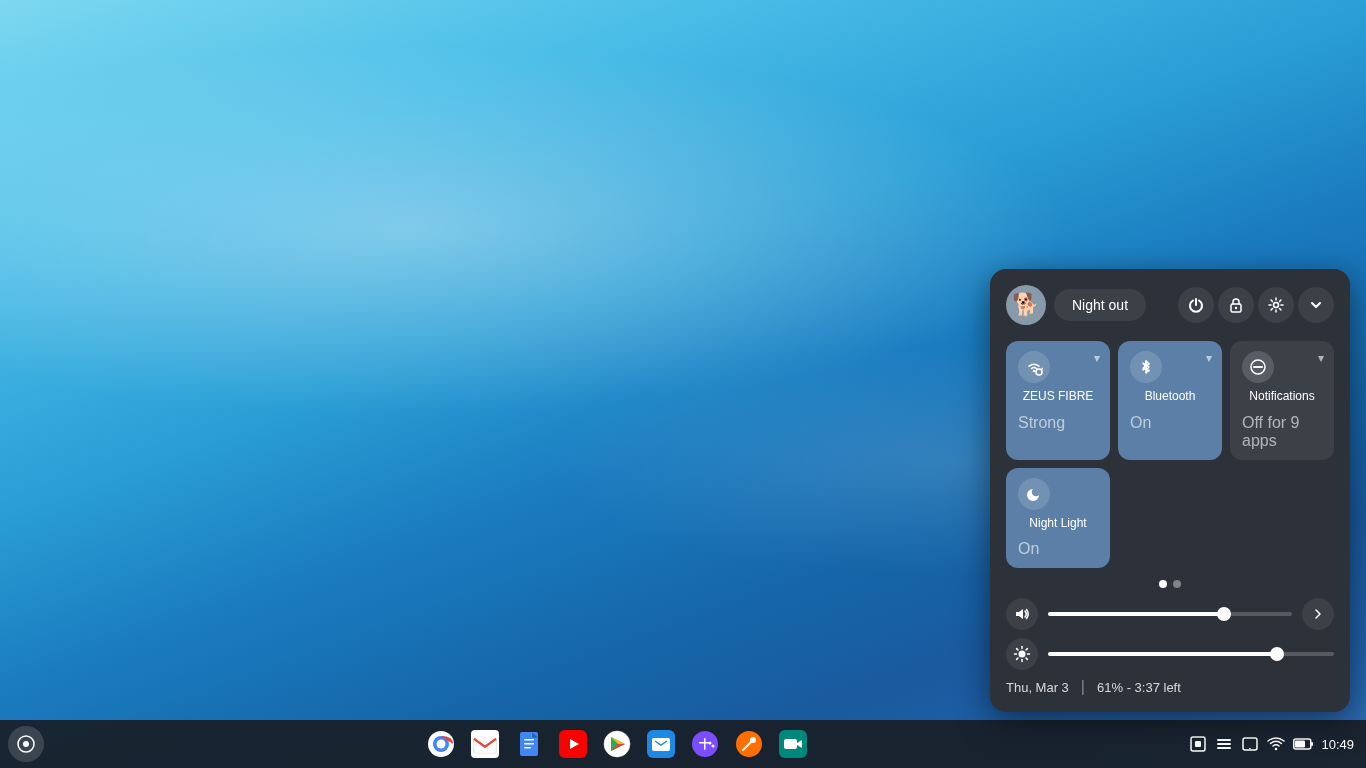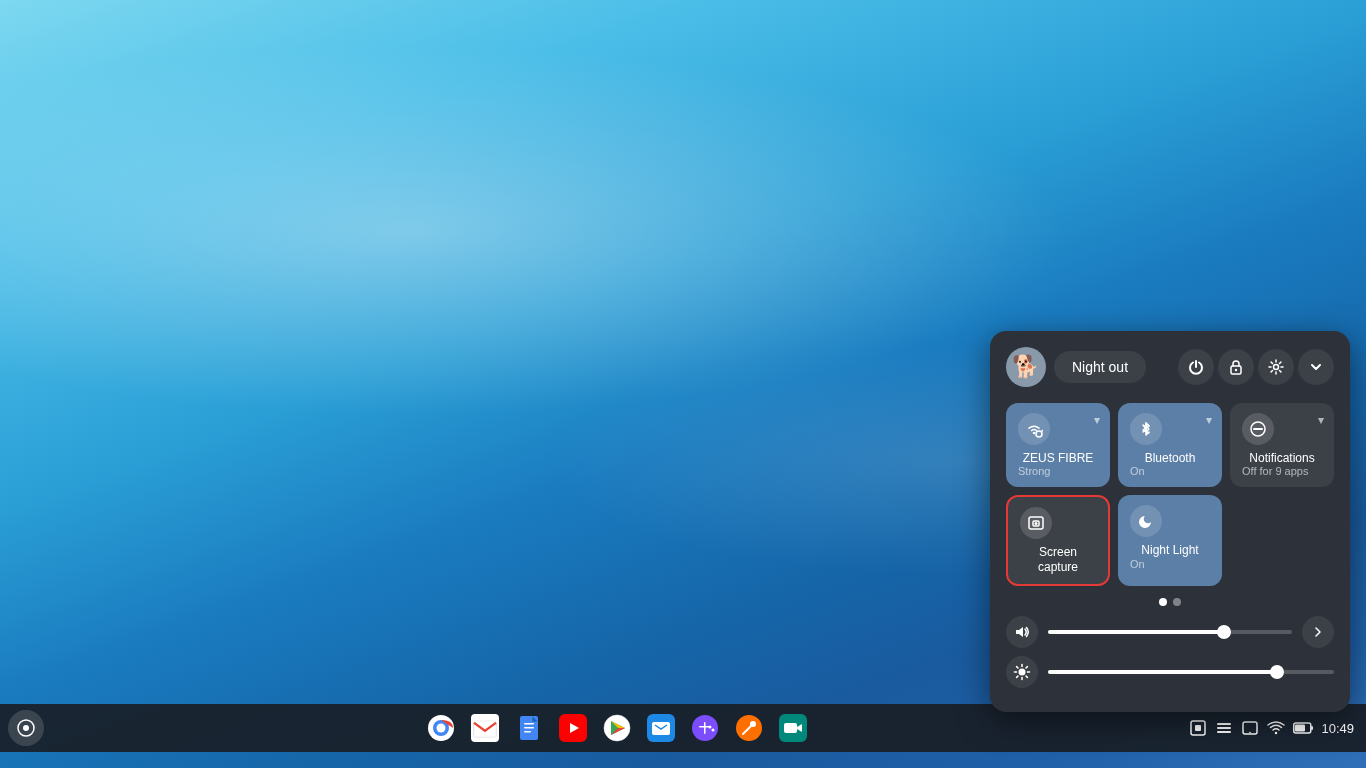--- a/index.html
+++ b/index.html
@@ -25,21 +25,21 @@
       position: absolute;
       top: 0; left: 0; right: 0; bottom: 0;
       background:
         radial-gradient(ellipse 80% 40% at 30% 30%, rgba(255,255,255,0.35) 0%, transparent 60%),
         radial-gradient(ellipse 60% 30% at 70% 60%, rgba(255,255,255,0.12) 0%, transparent 50%);
     }
 
     
     #taskbar {
       position: absolute;
-      bottom: 16px;
+      bottom: 0;
       left: 0;
       width: 100%;
       height: 48px;
       background: rgba(25, 30, 38, 0.92);
       display: flex;
       align-items: center;
       z-index: 100;
     }
 
     #taskbar-left {
@@ -217,23 +217,23 @@
 
     .tile-label {
       font-size: 12px;
       color: white;
       font-weight: 500;
       line-height: 1.2;
       text-align: center;
     }
 
     .tile-sub {
-      font-size: 11px;
+      font-size: 16px;
       color: rgba(255,255,255,0.6);
-      margin-top: 0;
+      margin-top: 10px;
     }
 
     .tile-arrow {
       position: absolute;
       top: 10px;
       right: 10px;
       color: rgba(255,255,255,0.6);
       font-size: 12px;
     }
 
@@ -566,31 +566,20 @@
           <svg width="18" height="18" viewBox="0 0 18 18">
             <circle cx="9" cy="9" r="7" fill="none" stroke="white" stroke-width="1.5"></circle>
             <line x1="5" y1="9" x2="13" y2="9" stroke="white" stroke-width="2" stroke-linecap="round"></line>
           </svg>
         </div>
         <div class="tile-label">Notifications</div>
         <div class="tile-sub">Off for 9 apps</div>
         <div class="tile-arrow">▾</div>
       </div>
 
-      <div class="qs-tile highlighted">
-        <div class="tile-icon">
-          <svg width="18" height="18" viewBox="0 0 18 18">
-            <rect x="2" y="3" width="14" height="12" rx="2" fill="none" stroke="white" stroke-width="1.5"></rect>
-            <rect x="6" y="7" width="6" height="5" rx="1" fill="none" stroke="white" stroke-width="1.5"></rect>
-            <circle cx="9" cy="9.5" r="1.5" fill="white"></circle>
-          </svg>
-        </div>
-        <div class="tile-label">Screen capture</div>
-        <div class="tile-sub"></div>
-      </div>
 
 
       <div class="qs-tile active">
         <div class="tile-icon">
           <svg width="18" height="18" viewBox="0 0 18 18">
             <path d="M14 10 A6 6 0 1 1 8 4 A4 4 0 0 0 14 10 Z" fill="white"></path>
           </svg>
         </div>
         <div class="tile-label">Night Light</div>
         <div class="tile-sub">On</div>
@@ -634,15 +623,20 @@
           <line x1="14.4" y1="3.6" x2="13" y2="5" stroke="white" stroke-width="1.5" stroke-linecap="round"></line>
           <line x1="3.6" y1="14.4" x2="5" y2="13" stroke="white" stroke-width="1.5" stroke-linecap="round"></line>
         </svg>
       </div>
       <div class="slider-track" style="position:relative;">
         <div class="slider-fill" style="width:80%;"></div>
         <div class="slider-thumb" style="left:calc(80% - 7px);"></div>
       </div>
     </div>
 
+    <div class="qs-bottom">
+      <span class="qs-date">Thu, Mar 3</span>
+      <span style="color:rgba(255,255,255,0.4);">|</span>
+      <span class="qs-battery">61% - 3:37 left</span>
+    </div>
   </div>
 
 </div>
 
 </body></html>

